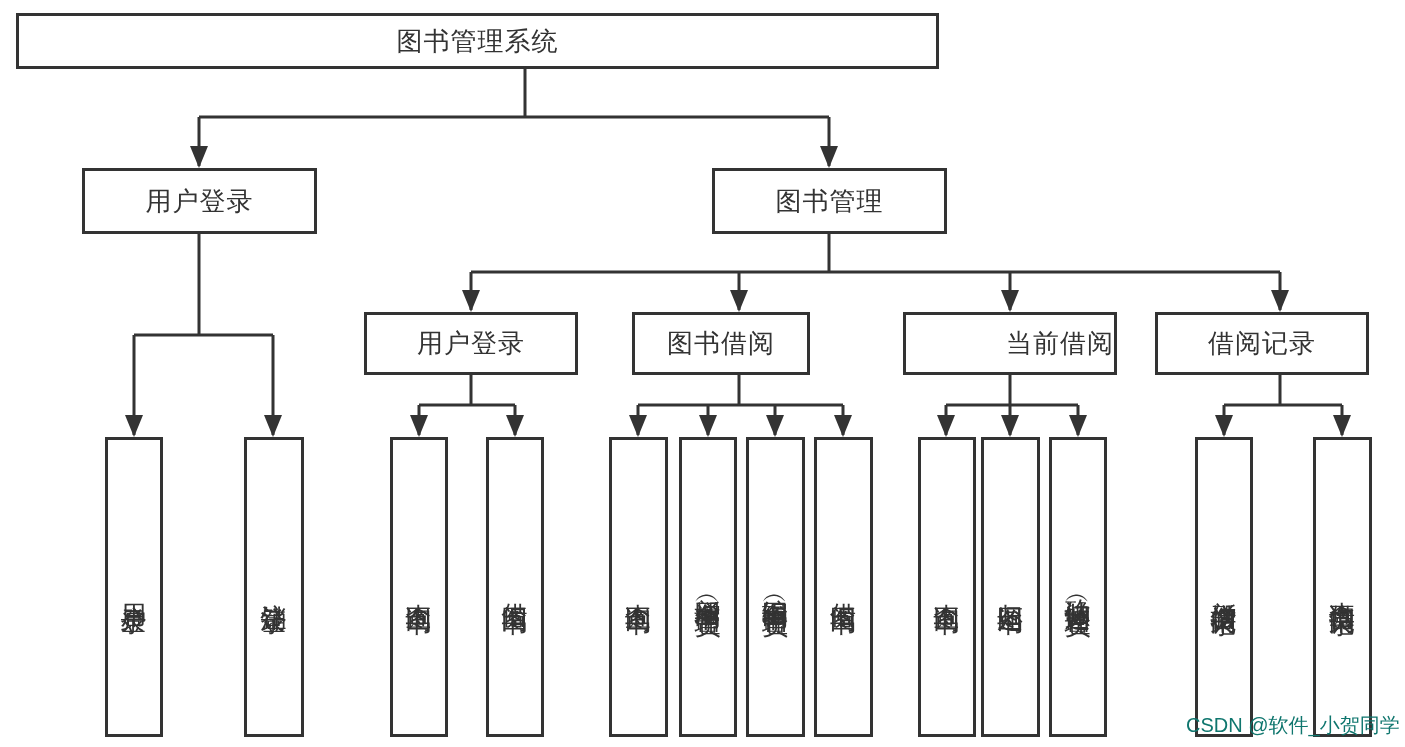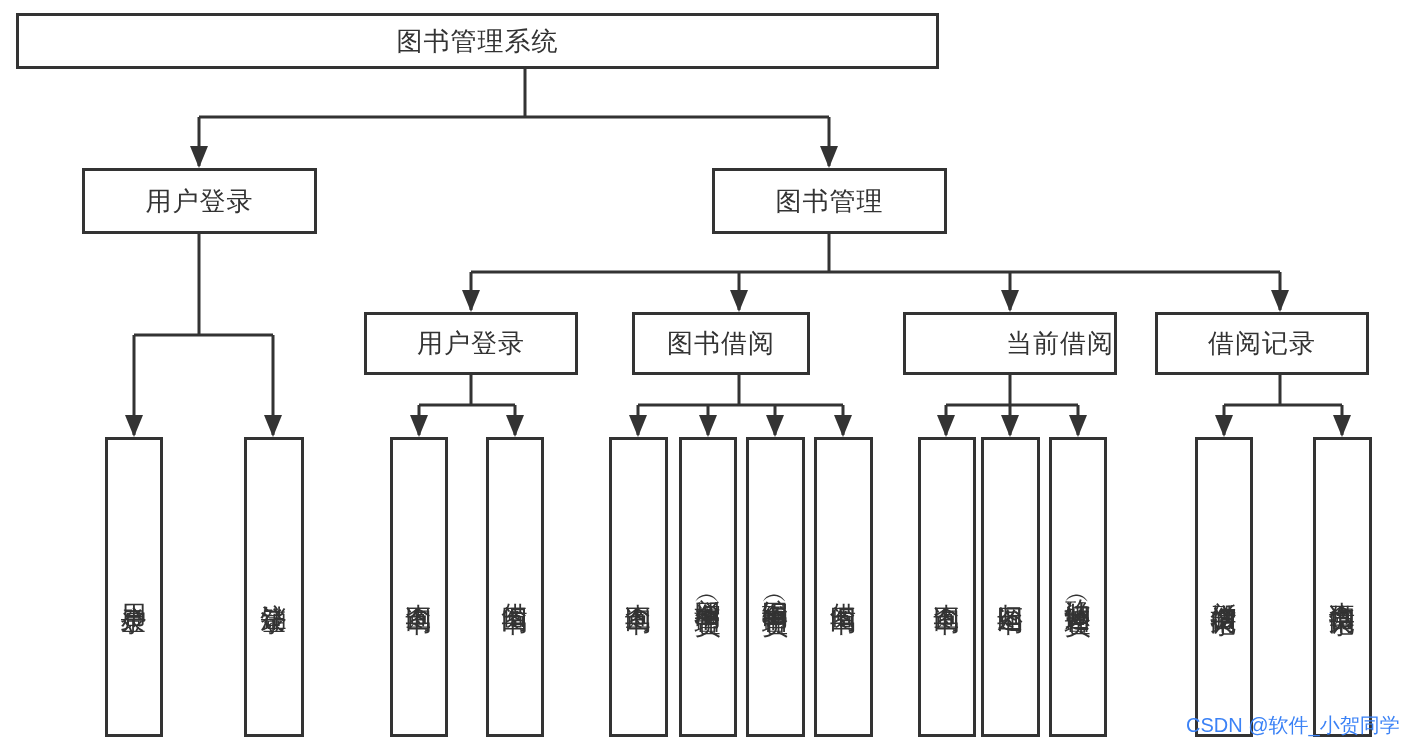--- a/index.html
+++ b/index.html
@@ -45,21 +45,21 @@
     text-orientation: mixed;
     letter-spacing: 2px;
     line-height: 1;
     white-space: nowrap;
   }
   .watermark {
     position: absolute;
     left: 1186px;
     top: 712px;
     font-size: 20px;
-    color: #3b82f6;
+    color: #0f766e;
     white-space: nowrap;
     z-index: 5;
   }
 </style>
 </head>
 <body>
 
 <div class="canvas">
 
   <svg class="connectors" width="1405" height="747" viewBox="0 0 1405 747" fill="none" xmlns="http://www.w3.org/2000/svg">

